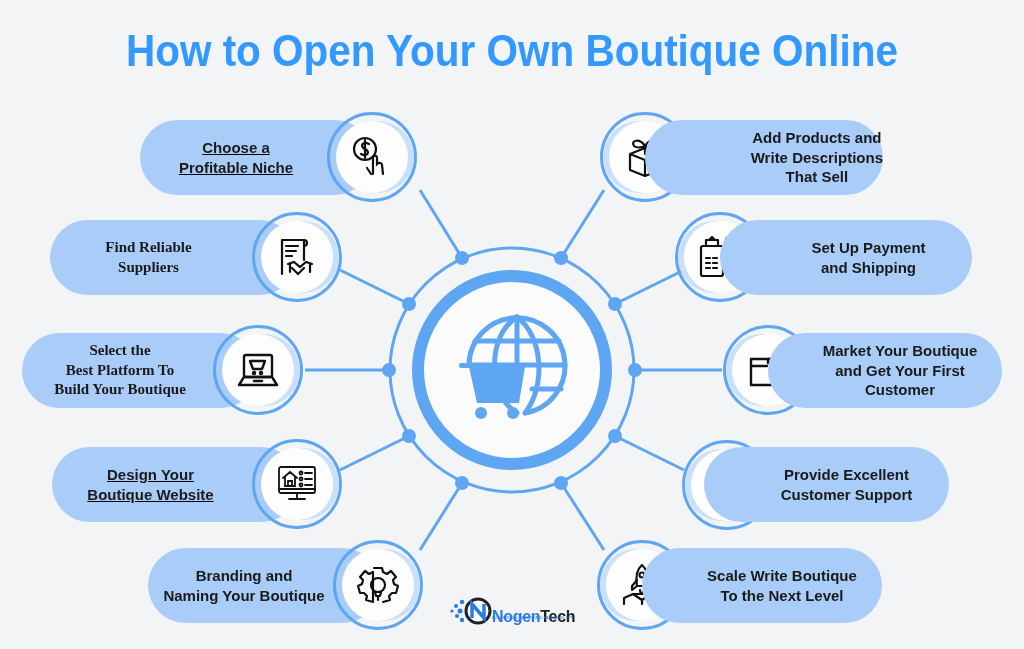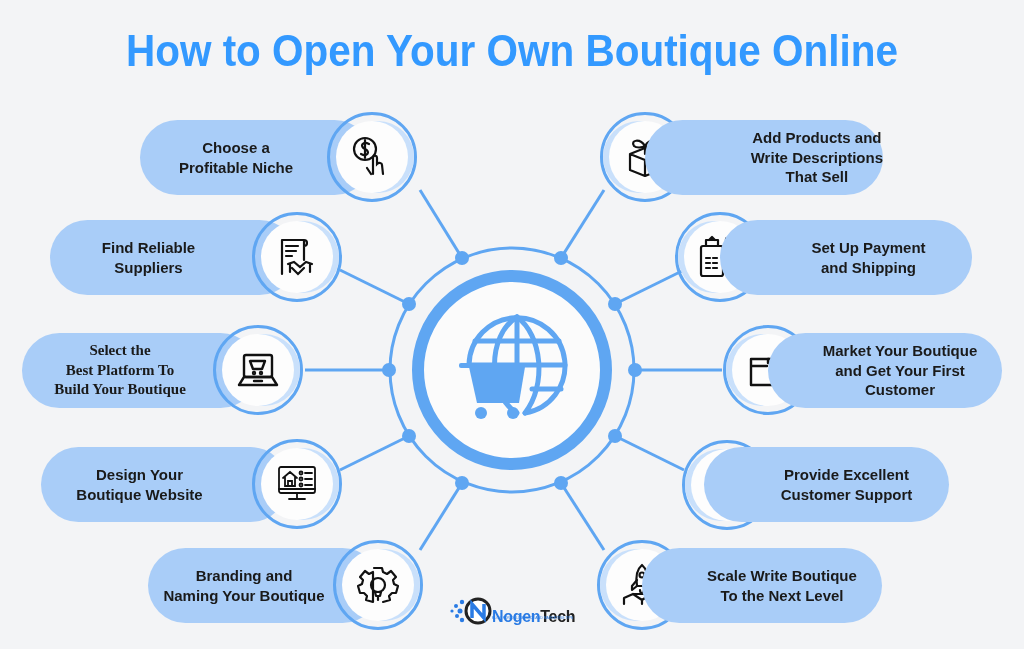--- a/index.html
+++ b/index.html
@@ -64,38 +64,38 @@
     </g>
     <g fill="#5fa6f2">
       <rect x="12" y="58" width="16" height="5" rx="2"></rect>
       <path d="M22 62 L78 62 L72 98 L30 98 Z"></path>
       <circle cx="34" cy="108" r="6"></circle>
         <circle cx="66" cy="108" r="6"></circle>
     </g>
   </svg>
 </div>
 
-<div class="pill" style="left:140px;top:120px;width:232px;padding-right:40px;box-sizing:border-box;">
+<div class="pill" style="left:140px;top:120px;width:232px;padding-right:40px;box-sizing:border-box;text-decoration:underline;">
   <div class="txt">Choose a
 Profitable Niche</div>
 </div>
 <div class="icn l" style="left:372px;top:157px;">
   <div class="inner">
       <svg viewBox="0 0 46 46">
         <g stroke="#111" stroke-width="2.2" fill="none" stroke-linecap="round">
           <circle cx="16" cy="15" r="11"></circle>
           <path d="M20 10 C14 7 10 12 16 15 C22 18 18 23 12 20"></path>
           <path d="M16 6 V24"></path>
           <path d="M22 40 L18 34 M24 40 L24 24 C24 21 28 21 28 24 L28 30 C30 28 33 29 33 31 L34 40"></path>
         </g>
       </svg>
     </div>
 </div>
 
-<div class="pill" style="left:50px;top:220px;width:247px;padding-right:50px;box-sizing:border-box;">
+<div class="pill" style="left:50px;top:220px;width:247px;padding-right:50px;box-sizing:border-box;font-family:Liberation Serif, serif;">
   <div class="txt">Find Reliable
 Suppliers</div>
 </div>
 <div class="icn l" style="left:297px;top:257px;">
   <div class="inner">
       <svg viewBox="0 0 46 46">
         <g stroke="#111" stroke-width="2.2" fill="none" stroke-linecap="round">
           <path d="M8 6 H30 C34 6 34 12 30 12 M8 6 V40 M30 6 V26"></path>
           <path d="M12 12 H24 M12 17 H22 M12 22 H18"></path>
           <path d="M14 30 L20 28 L26 33 L32 28 L38 30 M18 34 L24 40 L30 34 M16 30 V38 M36 30 V38"></path>
@@ -117,21 +117,21 @@
           <path d="M4 38 L9 30 H37 L42 38 Z"></path>
           <path d="M19 34 H27"></path>
           <path d="M15 14 H30 L27 22 H18 Z"></path>
           <circle cx="19" cy="26" r="1"></circle>
           <circle cx="26" cy="26" r="1"></circle>
         </g>
       </svg>
     </div>
 </div>
 
-<div class="pill" style="left:41px;top:447px;width:247px;padding-right:50px;box-sizing:border-box;">
+<div class="pill" style="left:52px;top:447px;width:247px;padding-right:50px;box-sizing:border-box;text-decoration:underline;">
   <div class="txt">Design Your
 Boutique Website</div>
 </div>
 <div class="icn l" style="left:297px;top:484px;">
   <div class="inner">
       <svg viewBox="0 0 46 46">
         <g stroke="#111" stroke-width="1.8" fill="none" stroke-linecap="round">
           <rect x="5" y="6" width="36" height="26" rx="2"></rect>
           <path d="M5 28 H41 M23 32 V38 M15 38 H31"></path>
           <path d="M9 17 L16 11 L23 17 M11 16 V25 H21 V16 M14 25 V20 H18 V25"></path>

